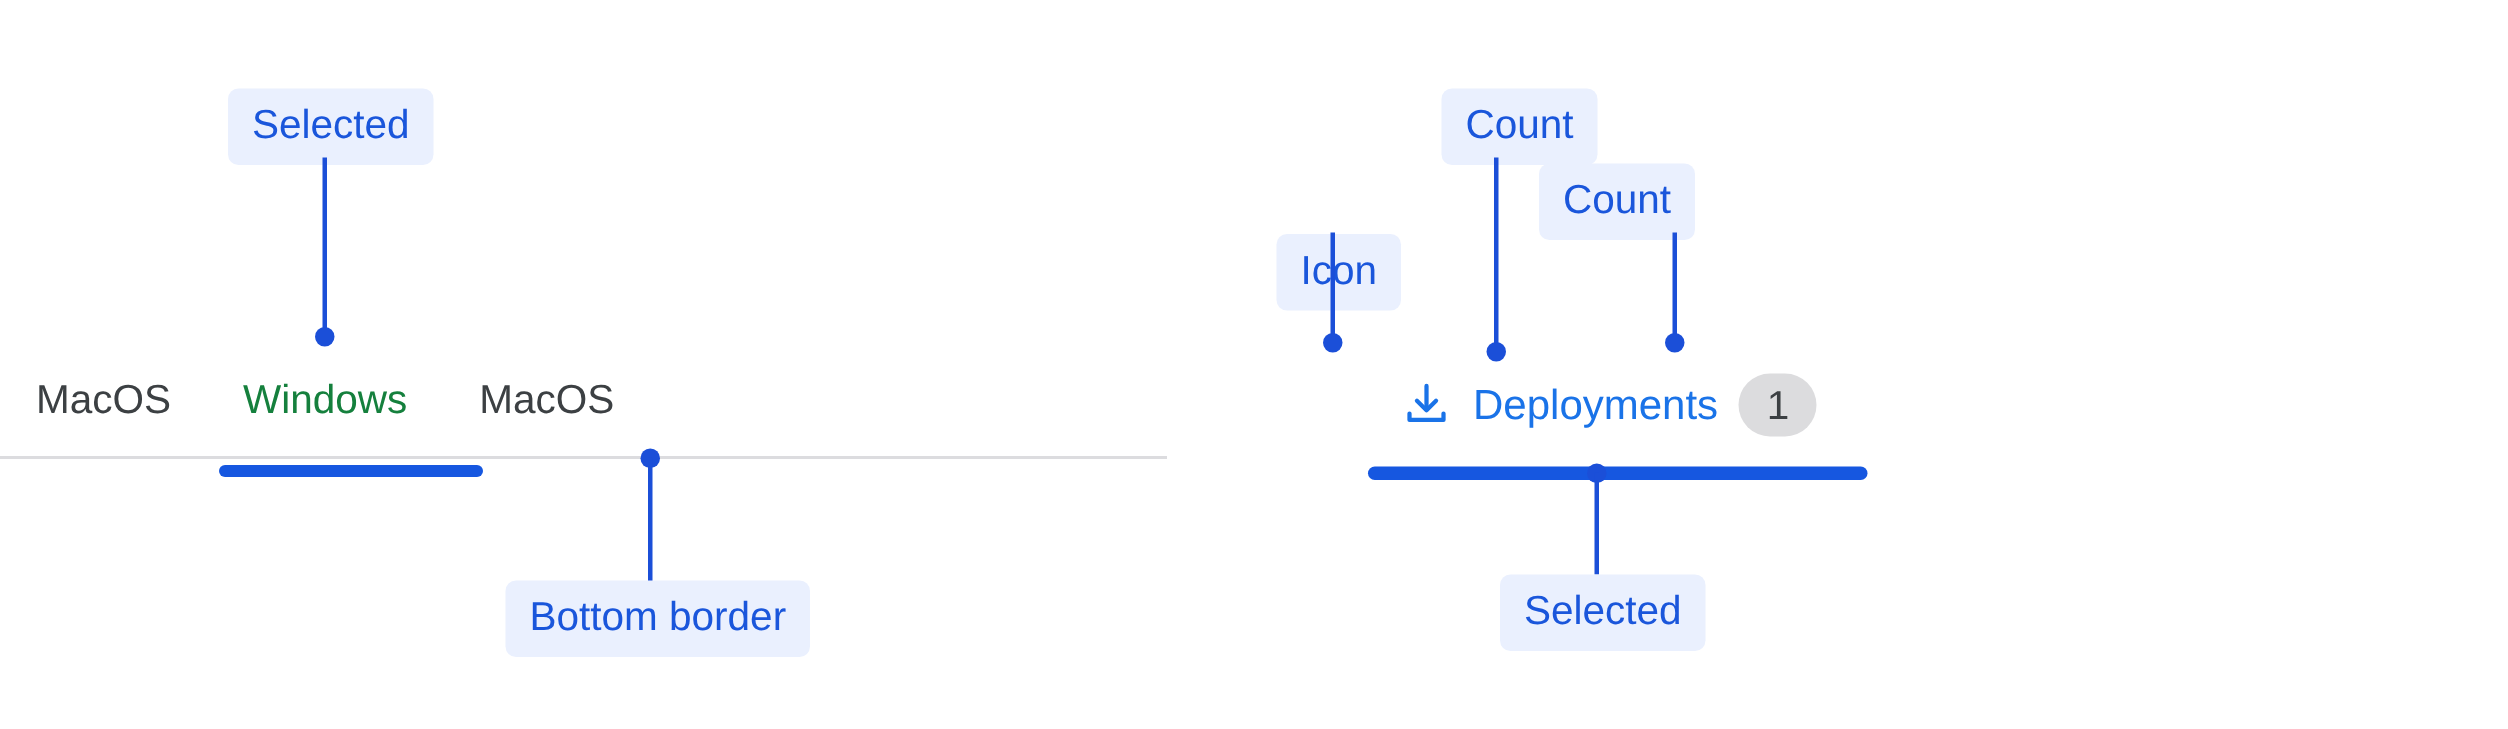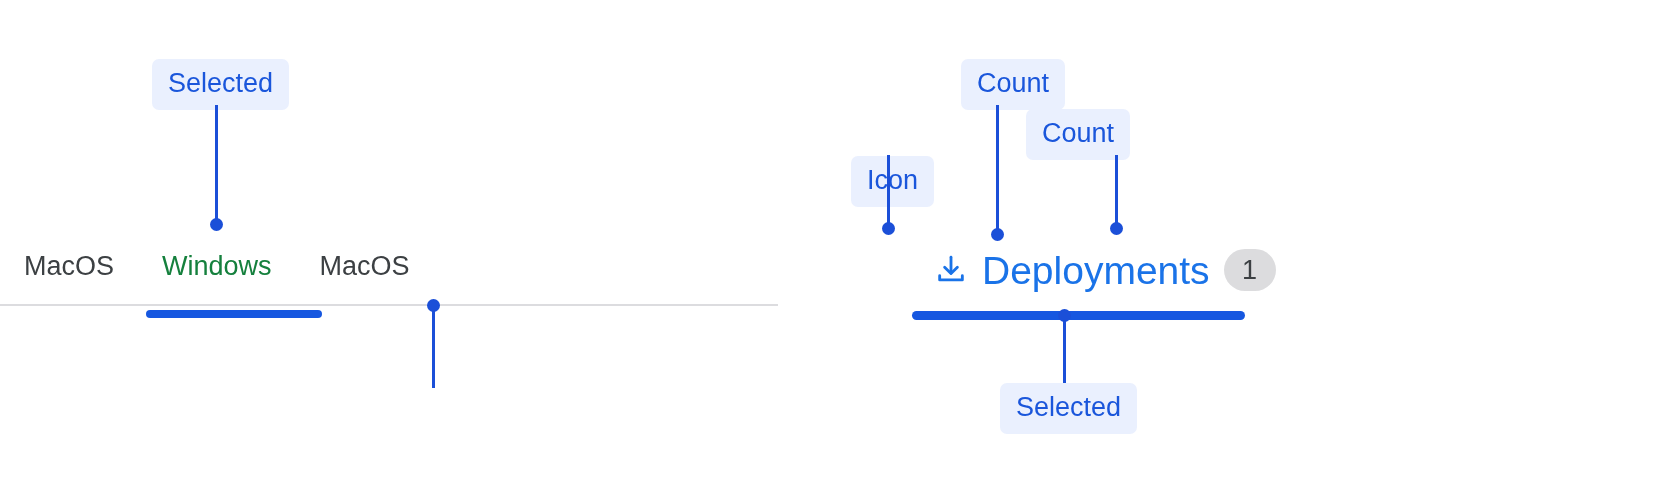--- a/index.html
+++ b/index.html
@@ -105,21 +105,21 @@
     align-items: center;
     gap: 14px;
   }
   .dl-icon {
     width: 34px;
     height: 34px;
     display: block;
     flex: 0 0 auto;
   }
   .rich-tab-label {
-    font-size: 39px;
+    font-size: 28px;
     line-height: 1;
     color: #1a73e8;
     white-space: nowrap;
   }
   .count-badge {
     min-width: 24px;
     height: 42px;
     padding: 0 14px;
     border-radius: 21px;
     background: #dcdcde;
@@ -160,20 +160,21 @@
       </div>
       <div class="tab">
         <span>MacOS</span>
       </div>
     </div>
     <div class="tab-underline"></div>
   </div>
 
   <div class="leader-dot" style="left:427px; top:299px;"></div>
   <div class="leader" style="left:432px; top:305px; height:83px;"></div>
+  <div class="callout" style="left:337px; top:387px;">Bottom border</div>
 
   <div class="callout" style="left:851px; top:109px;margin-top:47px;">Icon</div>
   <div class="leader" style="left:887px; top:155px; height:72px;"></div>
   <div class="leader-dot" style="left:882px; top:222px;"></div>
 
   <div class="callout" style="left:961px; top:59px;">Count</div>
   <div class="leader" style="left:996px; top:105px; height:127px;"></div>
   <div class="leader-dot" style="left:991px; top:228px;"></div>
 
   <div class="callout" style="left:1010px; top:109px;margin-left:16px;">Count</div>

